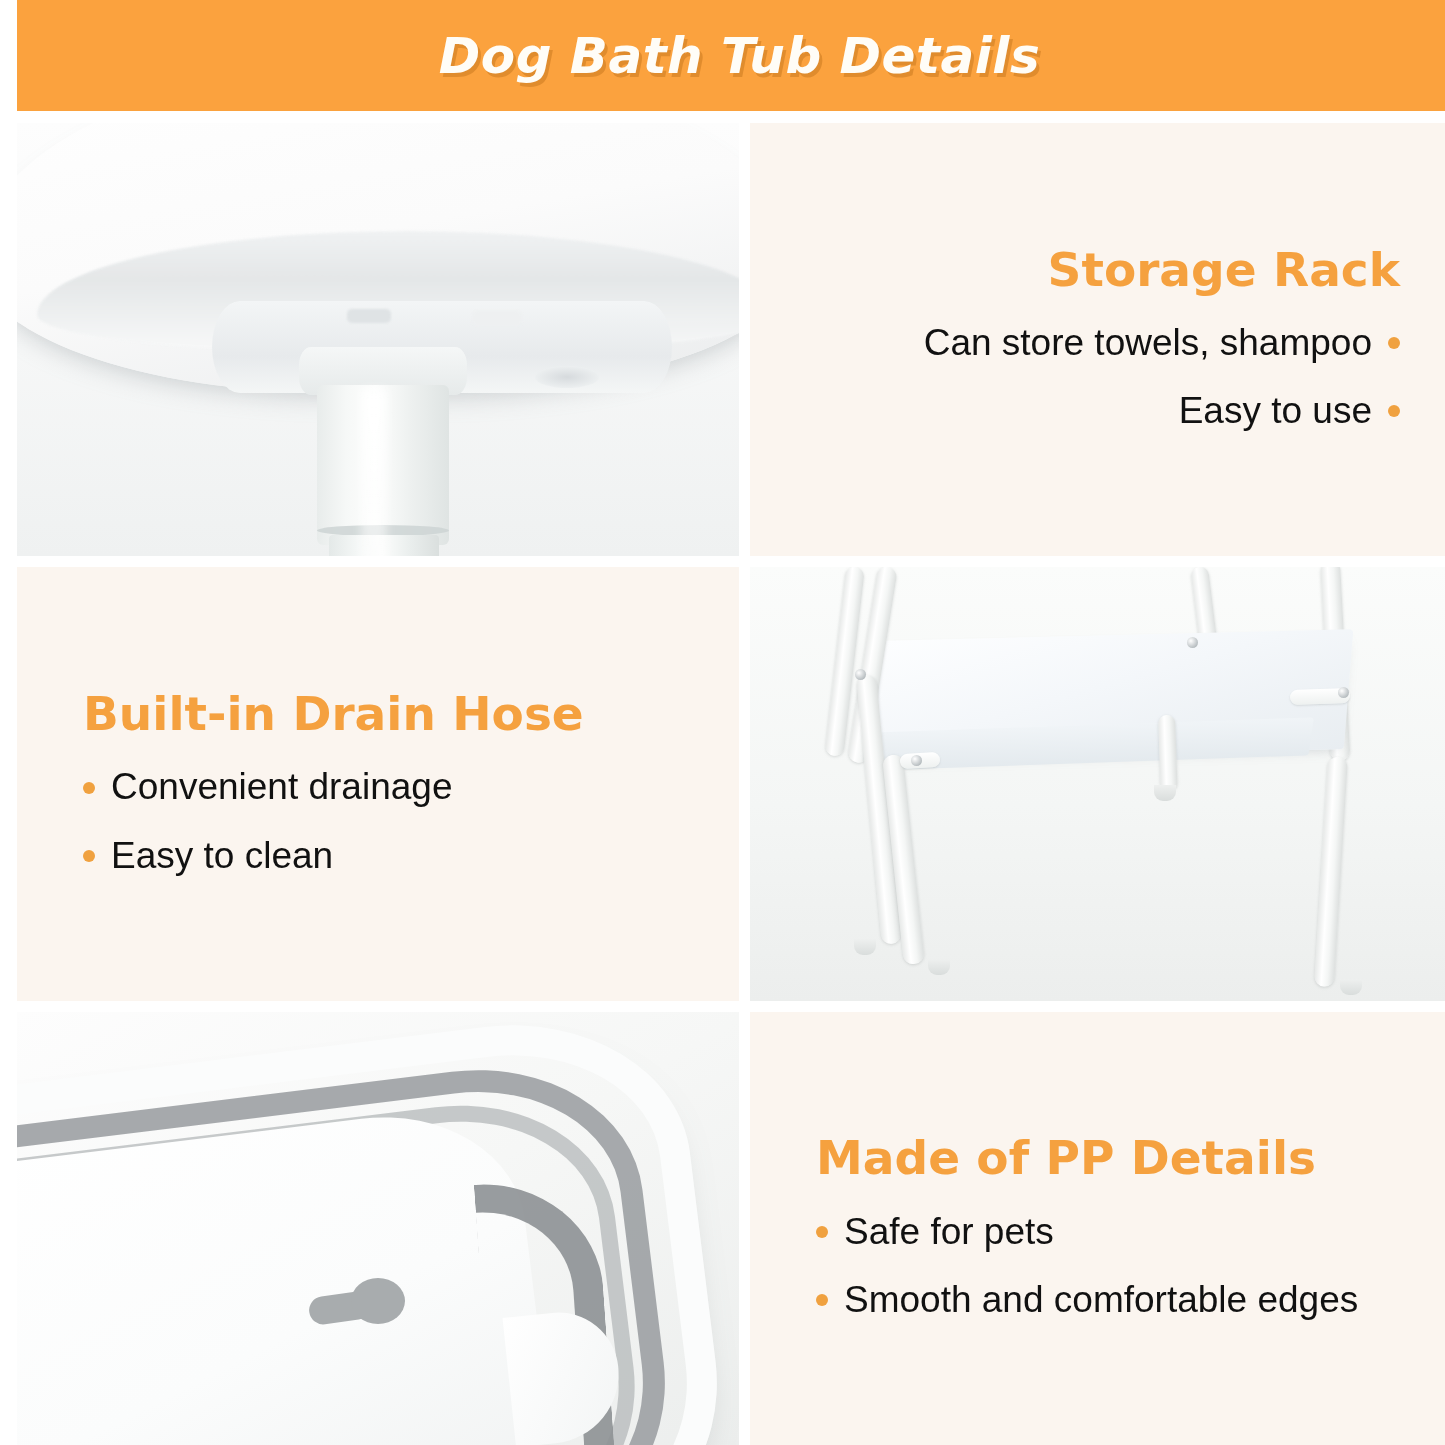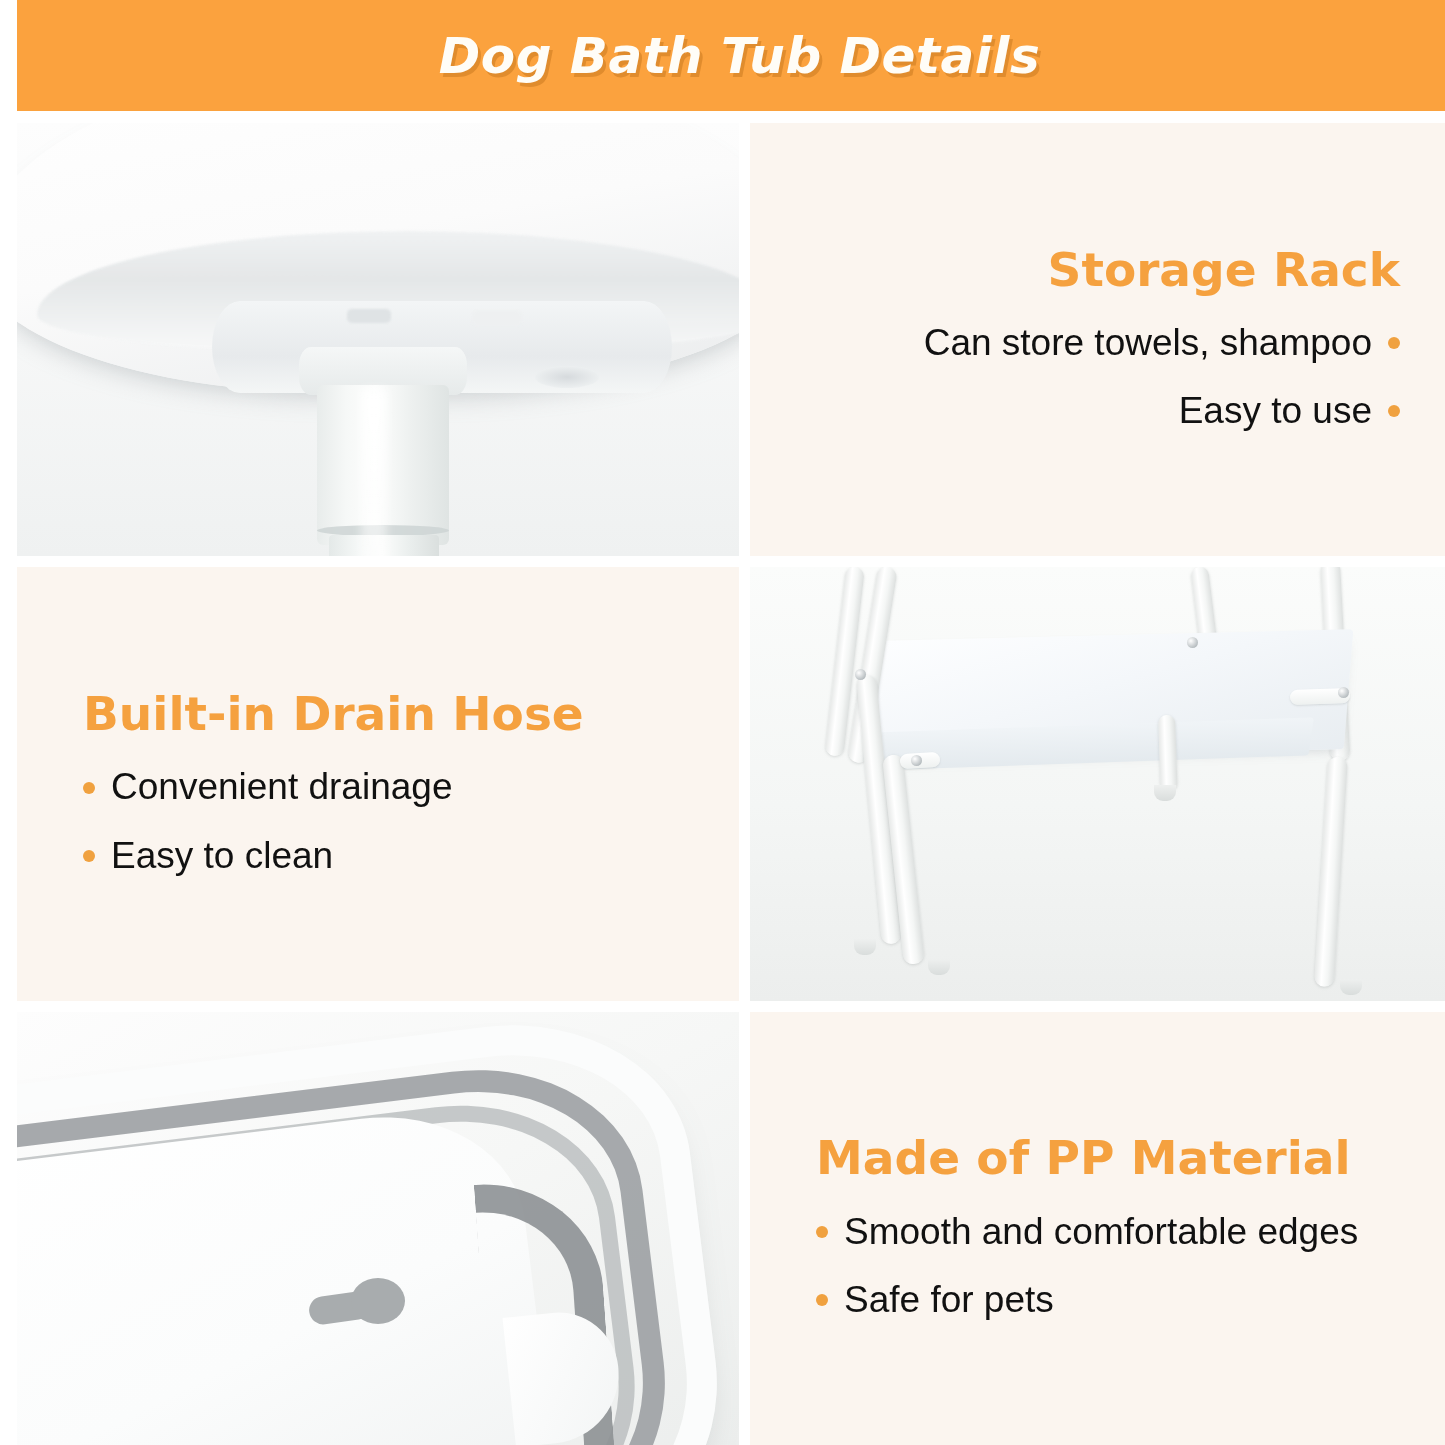--- a/index.html
+++ b/index.html
@@ -502,28 +502,28 @@
         <div class="tub-inner"></div>
         <div class="tub-handle"></div>
         <div class="tub-handle-white"></div>
         <div class="kh-stem"></div>
         <div class="kh-circle"></div>
       </div>
     </div>
 
     <div class="cell cell-text">
       <div class="text-inner">
-        <h2 class="feature-heading">Made of PP Material</h2>
+        <h2 class="feature-heading">Made of PP Details</h2>
         <ul class="bullet-list">
+          <li class="bullet-item">
+            <span class="bullet-dot"></span>
+            <span class="bullet-text">Safe for pets</span>
+          </li>
           <li class="bullet-item">
             <span class="bullet-dot"></span>
             <span class="bullet-text">Smooth and comfortable edges</span>
           </li>
-          <li class="bullet-item">
-            <span class="bullet-dot"></span>
-            <span class="bullet-text">Safe for pets</span>
-          </li>
         </ul>
       </div>
     </div>
 
   </div>
 </div>
 
 </body></html>

